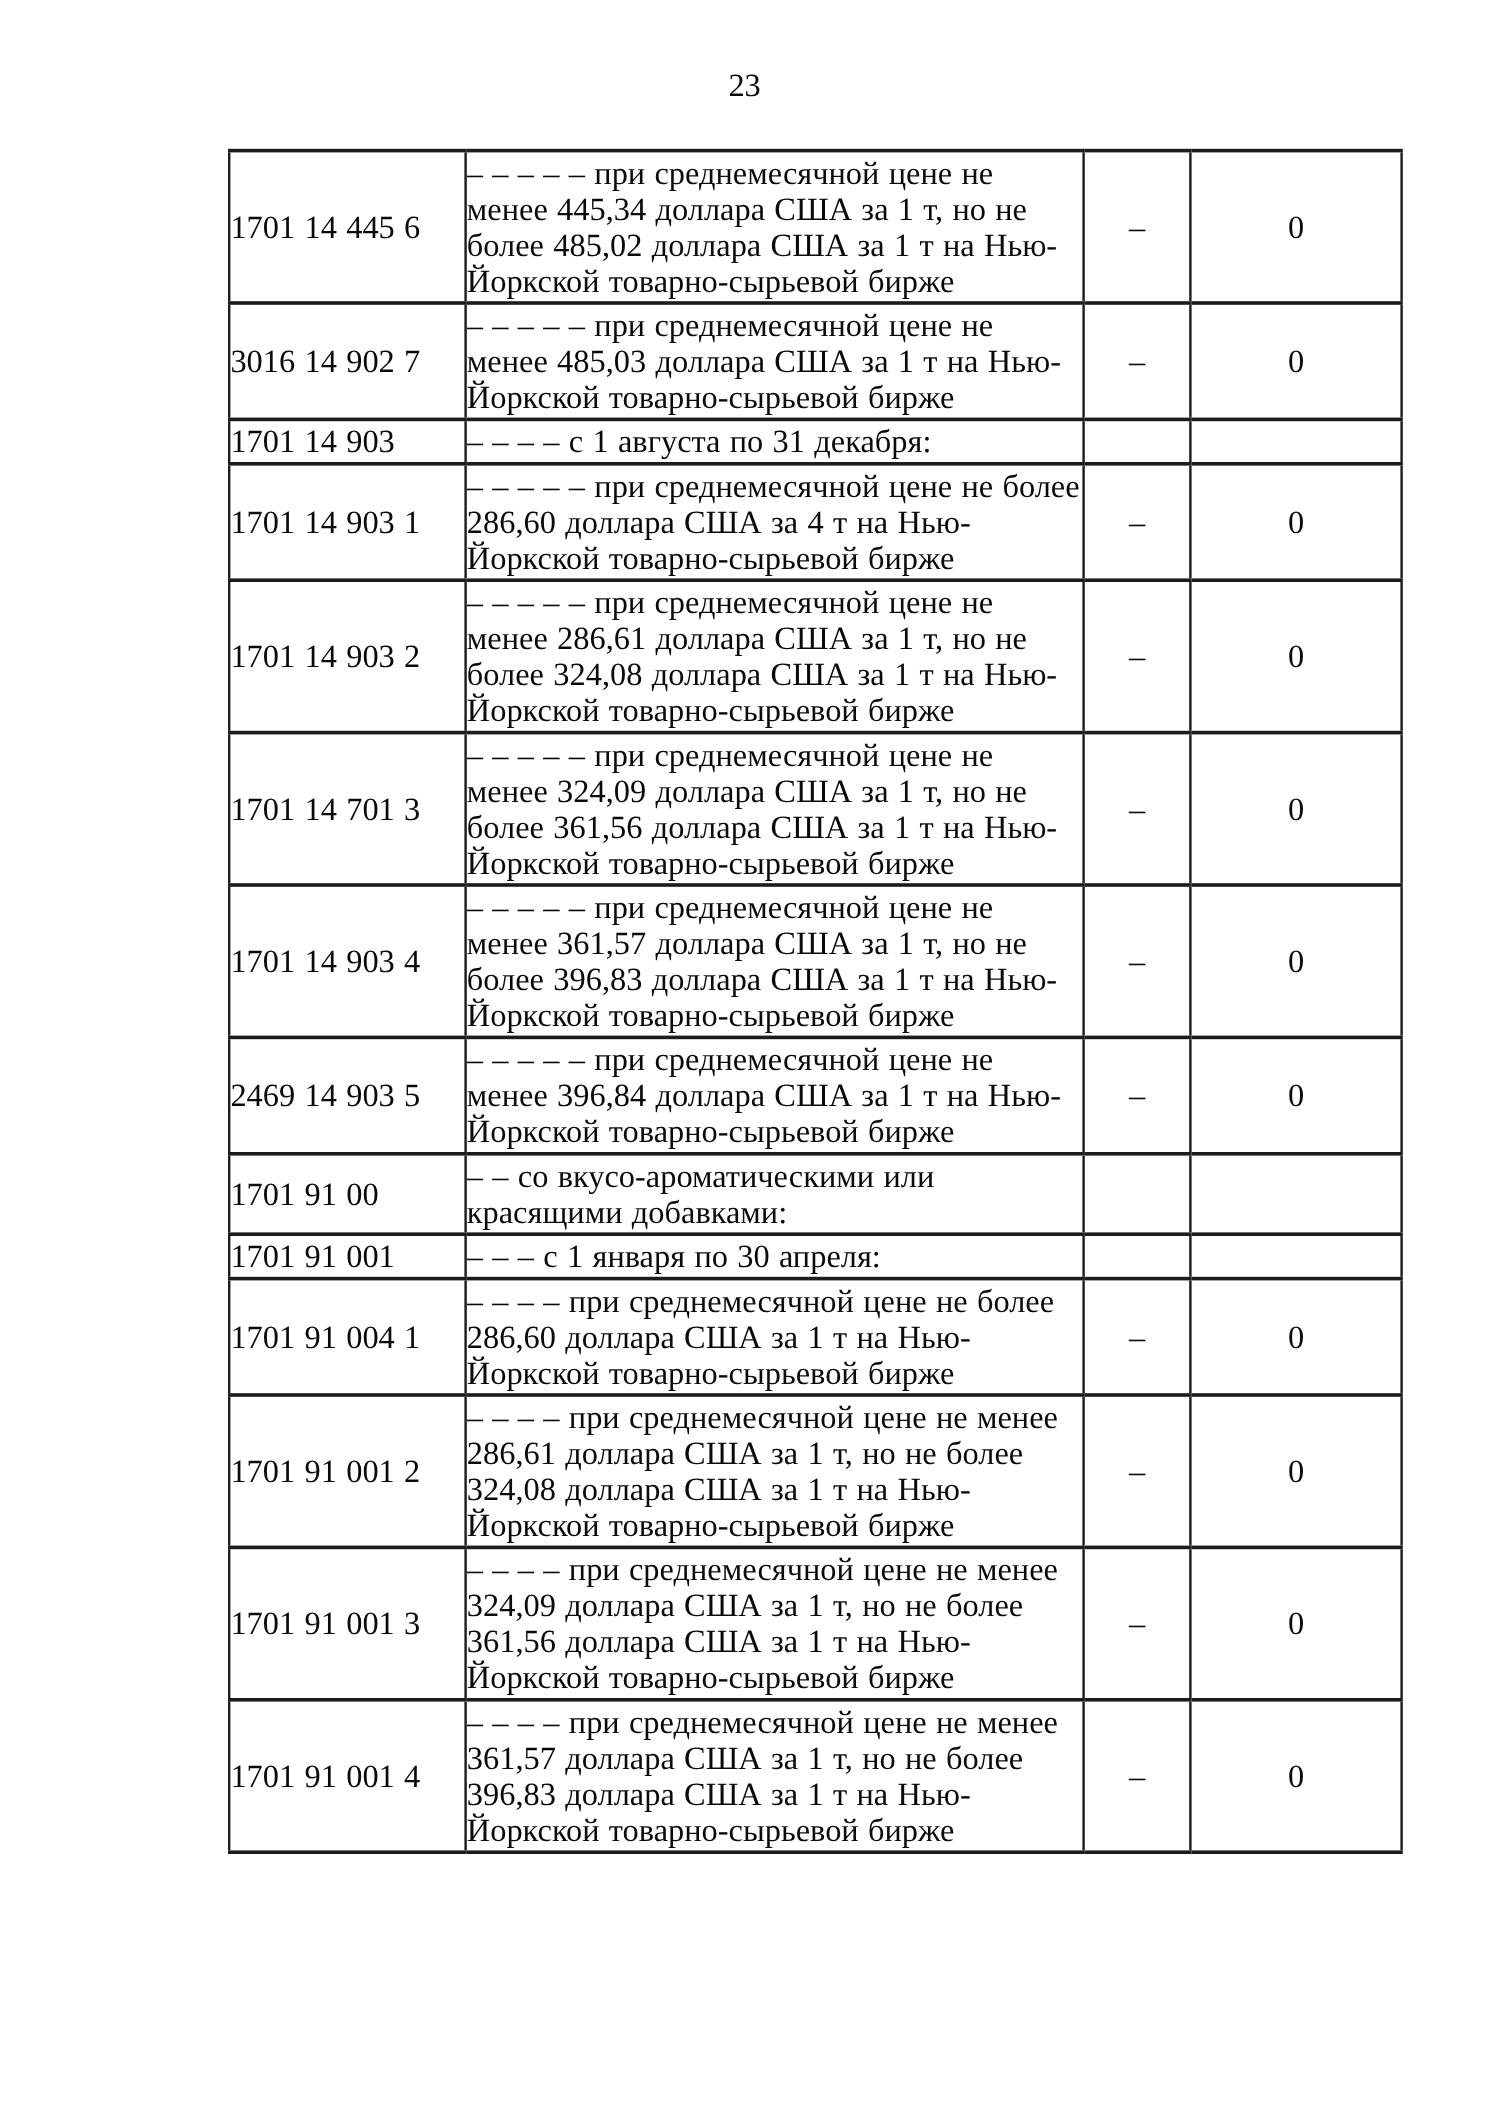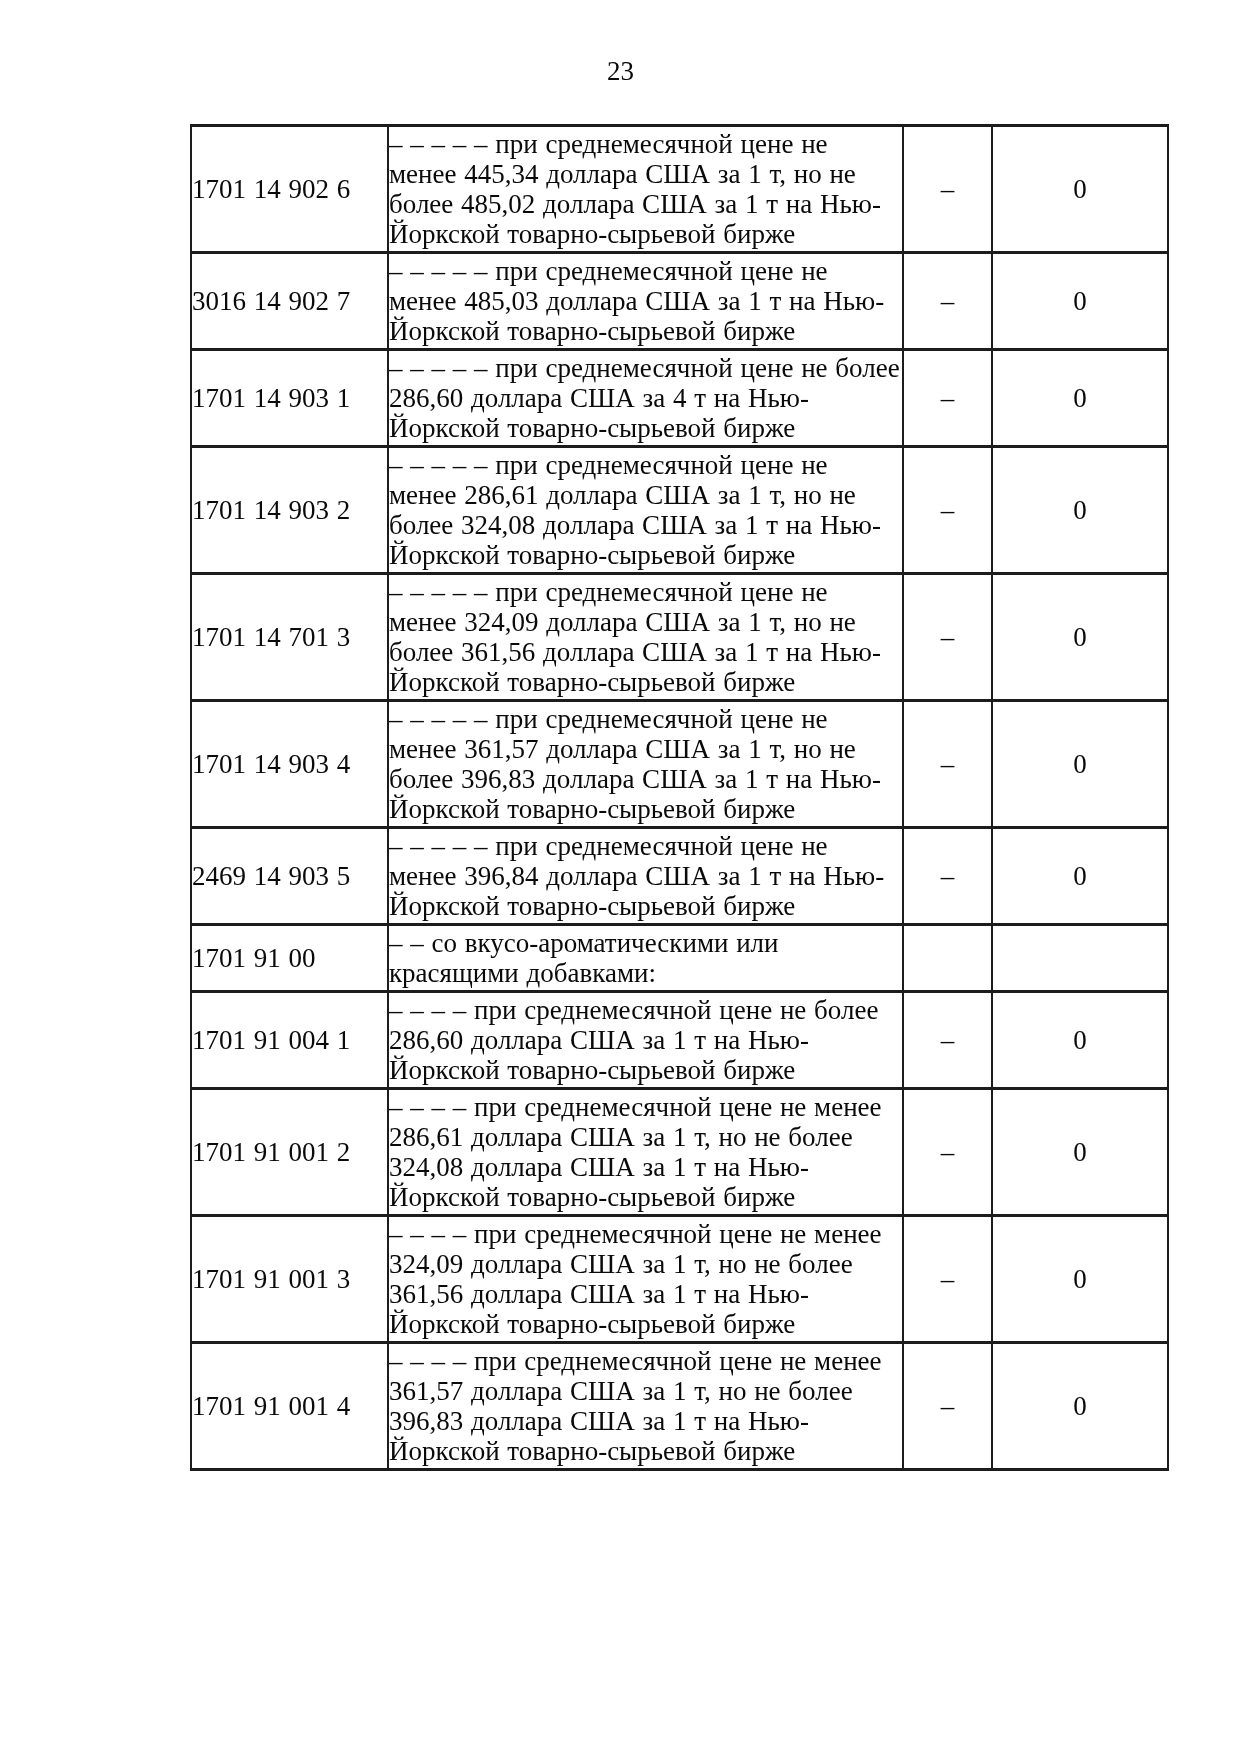--- a/index.html
+++ b/index.html
@@ -70,30 +70,36 @@
 
   <table class="tariff">
     <colgroup>
       <col style="width:197px">
       <col style="width:515px">
       <col style="width:89px">
       <col style="width:176px">
     </colgroup>
     <tbody>
         <tr>
-    <td class="cell-code">1701 14 902 6</td>
+    <td class="cell-code">1701 14 445 6</td>
     <td class="cell-desc">– – – – – при среднемесячной цене не менее 445,34 доллара США за 1 т, но не более 485,02 доллара США за 1 т на Нью-Йоркской товарно-сырьевой бирже</td>
     <td class="cell-duty">–</td>
     <td class="cell-rate">0</td>
   </tr>
         <tr>
     <td class="cell-code">3016 14 902 7</td>
     <td class="cell-desc">– – – – – при среднемесячной цене не менее 485,03 доллара США за 1 т на Нью-Йоркской товарно-сырьевой бирже</td>
     <td class="cell-duty">–</td>
     <td class="cell-rate">0</td>
+  </tr>
+        <tr>
+    <td class="cell-code">1701 14 903</td>
+    <td class="cell-desc">– – – – с 1 августа по 31 декабря:</td>
+    <td class="cell-duty"></td>
+    <td class="cell-rate"></td>
   </tr>
         <tr>
     <td class="cell-code">1701 14 903 1</td>
     <td class="cell-desc">– – – – – при среднемесячной цене не более 286,60 доллара США за 4 т на Нью-Йоркской товарно-сырьевой бирже</td>
     <td class="cell-duty">–</td>
     <td class="cell-rate">0</td>
   </tr>
         <tr>
     <td class="cell-code">1701 14 903 2</td>
     <td class="cell-desc">– – – – – при среднемесячной цене не менее 286,61 доллара США за 1 т, но не более 324,08 доллара США за 1 т на Нью-Йоркской товарно-сырьевой бирже</td>
@@ -118,20 +124,26 @@
     <td class="cell-duty">–</td>
     <td class="cell-rate">0</td>
   </tr>
         <tr>
     <td class="cell-code">1701 91 00</td>
     <td class="cell-desc">– – со вкусо-ароматическими или красящими добавками:</td>
     <td class="cell-duty"></td>
     <td class="cell-rate"></td>
   </tr>
         <tr>
+    <td class="cell-code">1701 91 001</td>
+    <td class="cell-desc">– – – с 1 января по 30 апреля:</td>
+    <td class="cell-duty"></td>
+    <td class="cell-rate"></td>
+  </tr>
+        <tr>
     <td class="cell-code">1701 91 004 1</td>
     <td class="cell-desc">– – – – при среднемесячной цене не более 286,60 доллара США за 1 т на Нью-Йоркской товарно-сырьевой бирже</td>
     <td class="cell-duty">–</td>
     <td class="cell-rate">0</td>
   </tr>
         <tr>
     <td class="cell-code">1701 91 001 2</td>
     <td class="cell-desc">– – – – при среднемесячной цене не менее 286,61 доллара США за 1 т, но не более 324,08 доллара США за 1 т на Нью-Йоркской товарно-сырьевой бирже</td>
     <td class="cell-duty">–</td>
     <td class="cell-rate">0</td>

